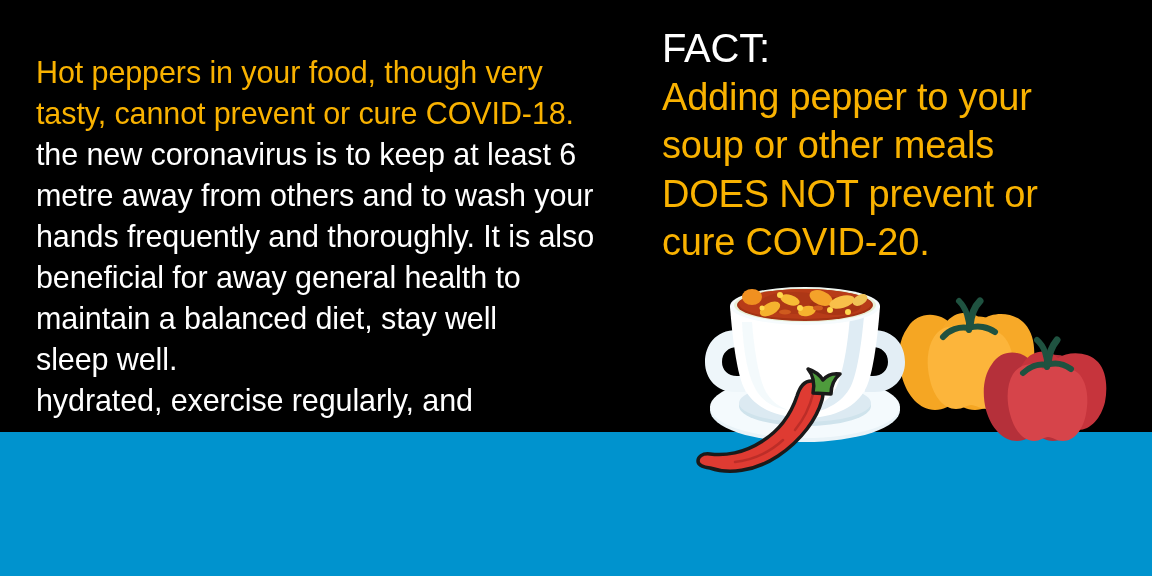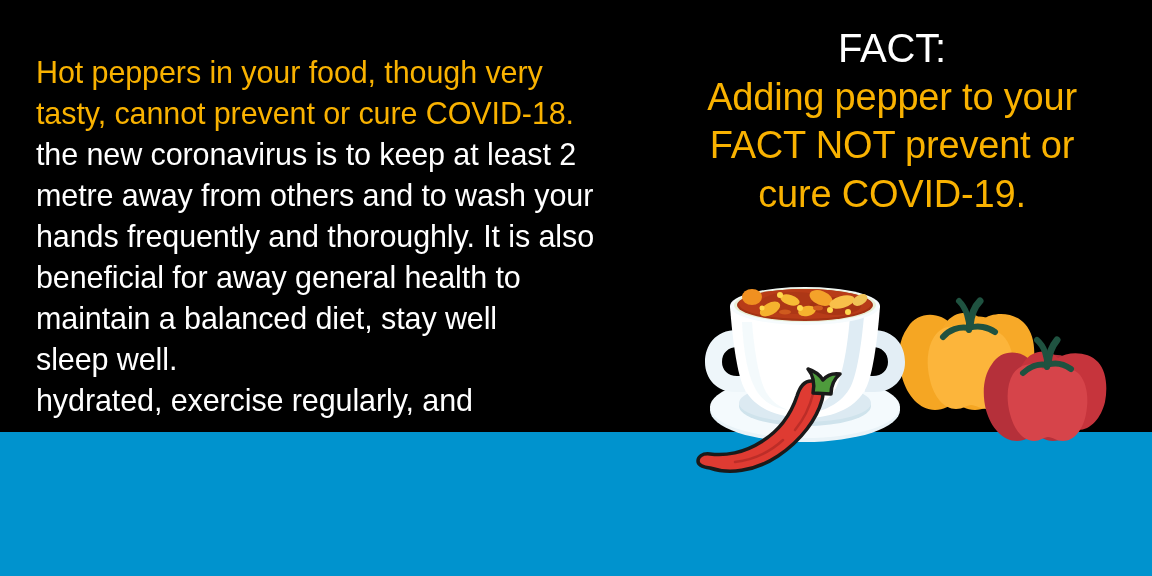--- a/index.html
+++ b/index.html
@@ -31,21 +31,21 @@
     letter-spacing:-0.1px;
   }
   #body-copy .line.hl { color:#f9b200; }
 
   
   #headline {
     position:absolute;
     right:30px;
     top:24px;
     width:460px;
-    text-align:center;
+    text-align:left;
   }
   #headline .hline {
     font-size:38px;
     line-height:48.5px;
     color:#f9b200;
     white-space:pre;
     letter-spacing:-0.2px;
   }
   #headline .hline.fact { color:#ffffff; font-size:40px; }
 
@@ -69,34 +69,35 @@
   }
 </style>
 </head>
 <body>
 
 <div id="poster">
 
   <div id="body-copy">
     <div class="line hl">Hot peppers in your food, though very</div>
     <div class="line hl">tasty, cannot prevent or cure COVID-18.</div>
-    <div class="line">the new coronavirus is to keep at least 2</div>
+    <div class="line">the new coronavirus is to keep at least 6</div>
     <div class="line">metre away from others and to wash your</div>
     <div class="line">hands frequently and thoroughly. It is also</div>
     <div class="line">beneficial for away general health to</div>
     <div class="line">maintain a balanced diet, stay well</div>
     <div class="line">sleep well.</div>
     <div class="line">hydrated, exercise regularly, and</div>
   </div>
 
   <div id="headline">
     <div class="hline fact">FACT:</div>
     <div class="hline">Adding pepper to your</div>
-    <div class="hline">FACT NOT prevent or</div>
-    <div class="hline">cure COVID-19.</div>
+    <div class="hline">soup or other meals</div>
+    <div class="hline">DOES NOT prevent or</div>
+    <div class="hline">cure COVID-20.</div>
   </div>
 
   <div id="illustration">
     <svg width="440" height="250" viewBox="0 0 440 250" xmlns="http://www.w3.org/2000/svg">
 
       <g>
         <path d="M262 55 c-12 -14 -34 -14 -44 2 c-10 13 -11 32 -6 50 c5 19 18 33 33 33 c9 0 14 -5 20 -5 c6 0 11 5 20 5 c16 0 29 -15 33 -34 c4 -19 2 -37 -8 -49 c-11 -14 -31 -14 -42 0 z" fill="#f5a623"></path>
         <path d="M292 50 c-11 -11 -28 -9 -37 4 c-8 11 -9 28 -5 44 c5 17 16 29 29 29 c8 0 12 -4 17 -4 c6 0 10 4 18 4 c14 0 25 -13 29 -30 c3 -17 1 -33 -8 -43 c-10 -12 -32 -13 -43 -4 z" fill="#f7a928"></path>
         <path d="M276 62 c-10 -9 -25 -7 -32 5 c-7 11 -8 27 -4 43 c4 17 14 29 26 29 c7 0 11 -4 15 -4 c5 0 9 4 16 4 c12 0 22 -12 25 -29 c3 -17 1 -32 -7 -42 c-9 -11 -29 -12 -39 -6 z" fill="#fcb53b"></path>
         <path d="M279 60 c1 -10 -3 -22 -10 -29" stroke="#1f5240" stroke-width="6" fill="none" stroke-linecap="round"></path>

